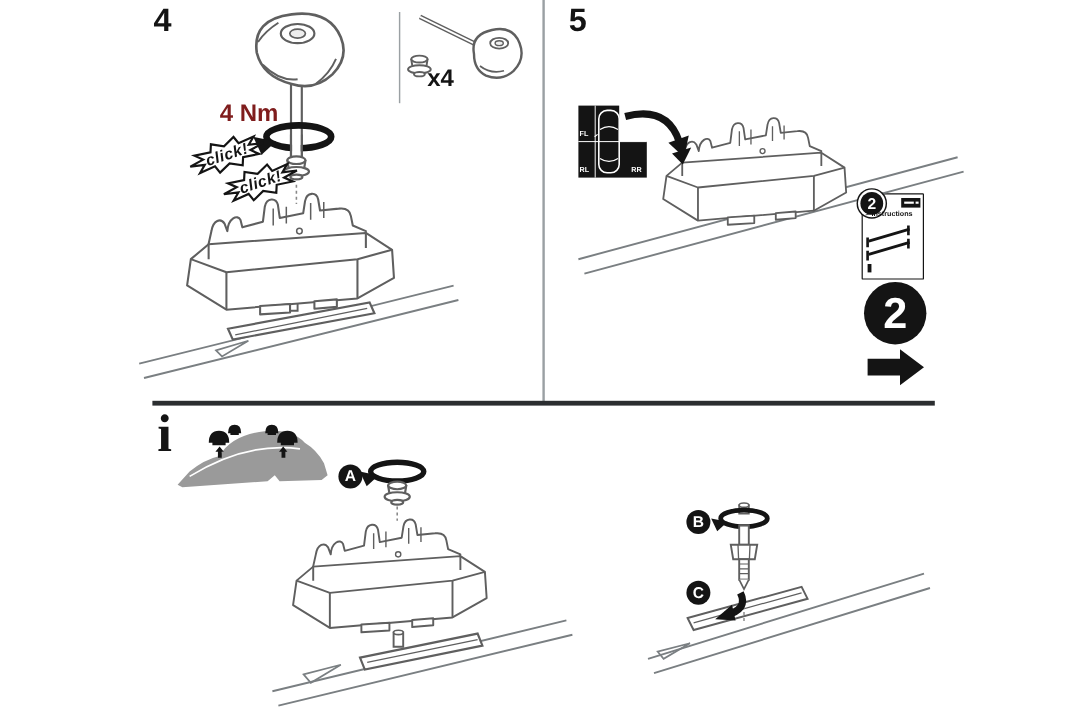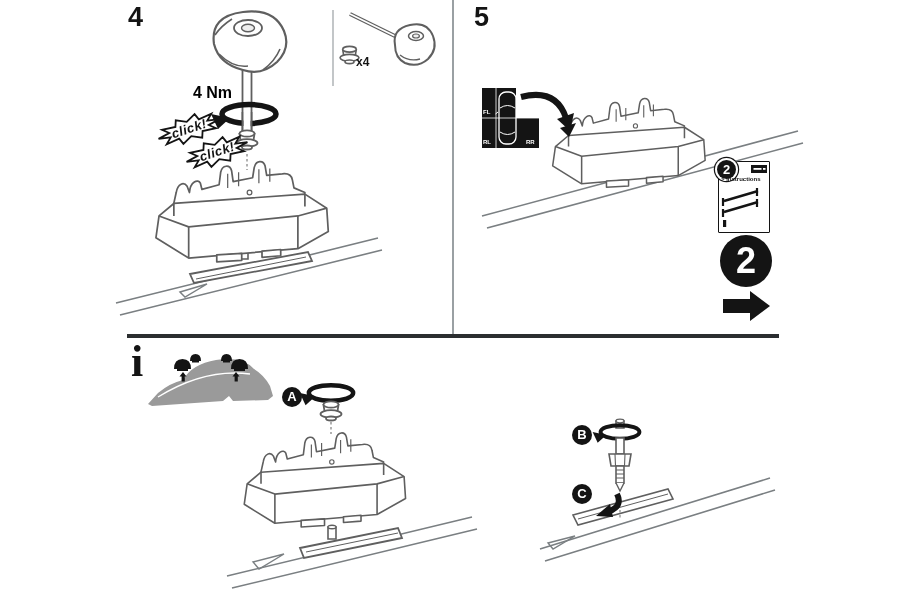--- a/index.html
+++ b/index.html
@@ -2,24 +2,24 @@
 <html><head>
 <meta charset="utf-8">
 <style>
   html,body{margin:0;padding:0;}
   body{width:900px;height:600px;position:relative;background:#ffffff;overflow:hidden;
        font-family:"Liberation Sans",sans-serif;}
   .abs{position:absolute;}
   .divider-v{left:452px;top:0;width:2px;height:337px;background:#9aa0a3;}
   .divider-h{left:127px;top:334px;width:652px;height:4px;background:#2b2e30;}
   .num{font-size:27px;font-weight:bold;color:#141414;}
-  .torque{font-size:16px;font-weight:bold;color:#000000;text-align:right;}
+  .torque{font-size:20px;font-weight:bold;color:#7f1d1d;text-align:right;}
   .click{font-size:13px;font-weight:bold;font-style:italic;color:#141414;width:58px;
          text-align:center;transform:rotate(-18deg);letter-spacing:.5px;}
-  .qty{font-size:12px;font-weight:bold;color:#141414;}
+  .qty{font-size:20px;font-weight:bold;color:#141414;}
   .inset-label{font-size:6px;font-weight:bold;color:#ffffff;line-height:7px;}
   .card{left:718px;top:161px;width:50px;height:70px;background:#ffffff;
         border:1.6px solid #141414;border-radius:1px;}
   .card-badge{left:717px;top:160px;width:19px;height:19px;border-radius:50%;background:#141414;
         color:#fff;font-size:13px;font-weight:bold;text-align:center;line-height:19px;
         box-shadow:0 0 0 2px #ffffff,0 0 0 3.2px #141414;}
   .card-title{left:721px;top:176px;width:46px;font-size:6px;font-weight:bold;color:#141414;}
   .disc{left:720px;top:235px;width:52px;height:52px;border-radius:50%;background:#141414;
         color:#ffffff;font-size:36px;font-weight:bold;text-align:center;line-height:52px;}
   .letter{width:20px;height:20px;border-radius:50%;background:#141414;color:#ffffff;

